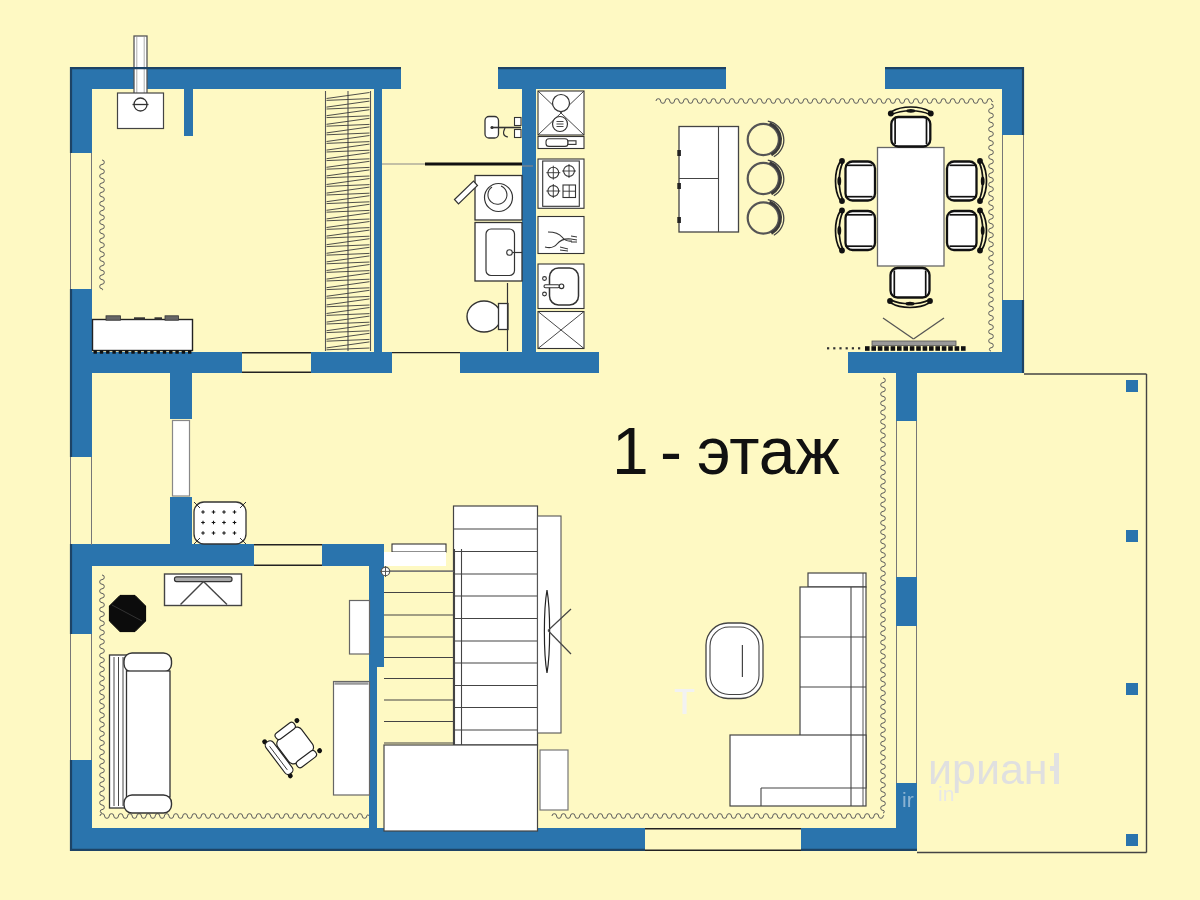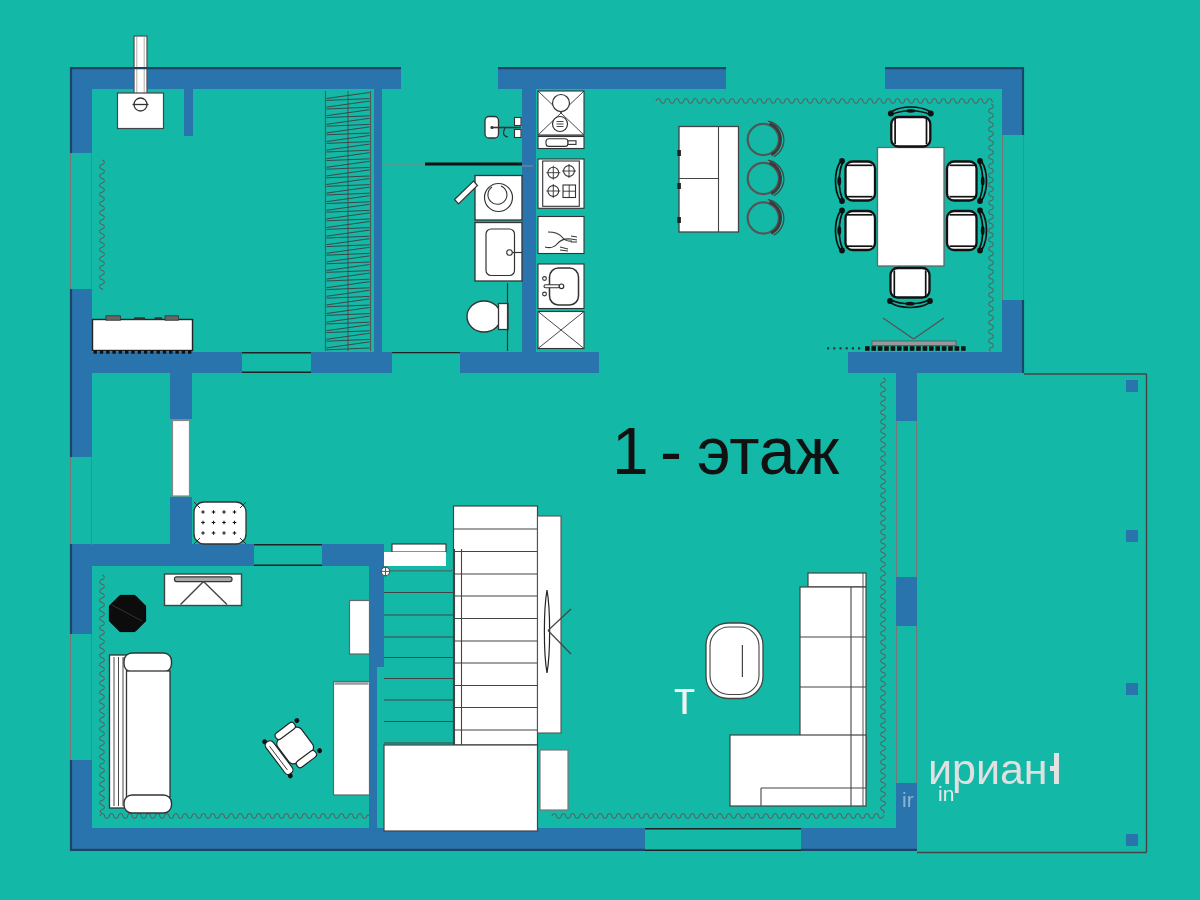--- a/index.html
+++ b/index.html
@@ -1,15 +1,15 @@
 <!DOCTYPE html>
 <html><head><meta charset="utf-8">
 <style>
 html,body{margin:0;padding:0;background:#fff;}
-#page{position:relative;width:1200px;height:900px;background:#14b8a6;overflow:hidden;}
+#page{position:relative;width:1200px;height:900px;background:#fef9c3;overflow:hidden;}
 </style></head>
 <body>
 <div id="page">
 <svg width="1200" height="900" viewBox="0 0 1200 900">
 <rect x="70" y="67" width="331" height="22" fill="#2a74ad" stroke="none" stroke-width="1" rx="0"></rect>
 <rect x="498" y="67" width="228" height="22" fill="#2a74ad" stroke="none" stroke-width="1" rx="0"></rect>
 <rect x="885" y="67" width="139" height="22" fill="#2a74ad" stroke="none" stroke-width="1" rx="0"></rect>
 <rect x="70" y="89" width="22" height="64" fill="#2a74ad" stroke="none" stroke-width="1" rx="0"></rect>
 <rect x="70" y="289" width="22" height="63" fill="#2a74ad" stroke="none" stroke-width="1" rx="0"></rect>
 <rect x="70" y="373" width="22" height="84" fill="#2a74ad" stroke="none" stroke-width="1" rx="0"></rect>

